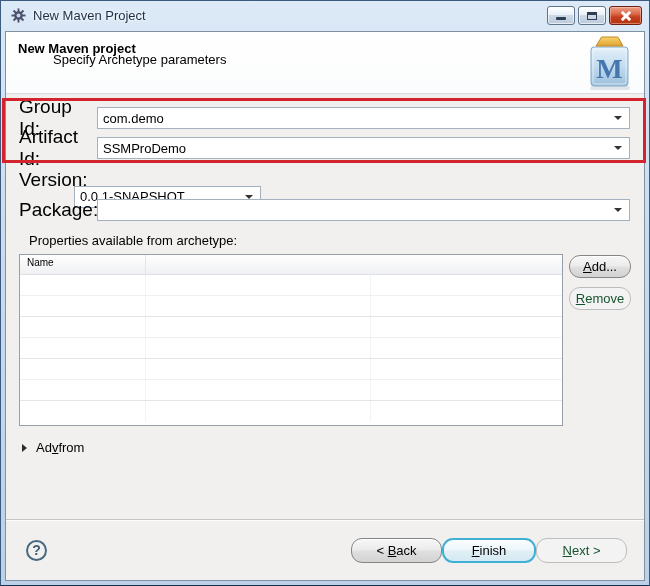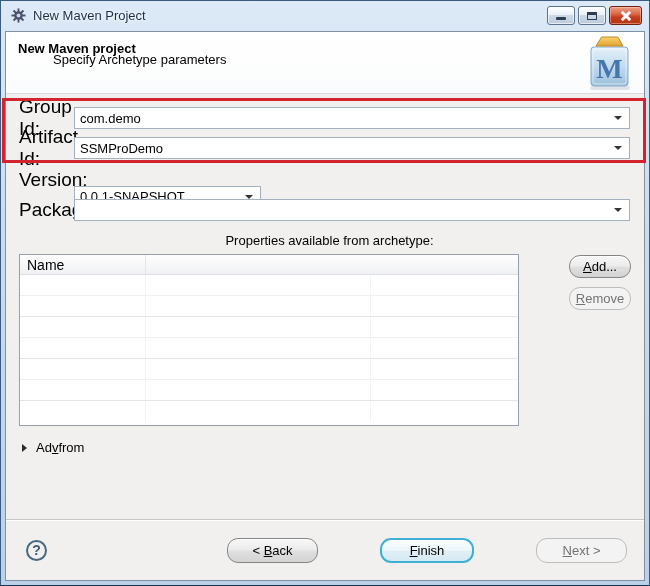--- a/index.html
+++ b/index.html
@@ -40,57 +40,57 @@
   
   .content{flex:1 1 auto;position:relative;}
   .highlight{position:absolute;left:-4px;right:-2px;top:4px;height:65px;
     border:3px solid #d2232e;z-index:6;pointer-events:none;}
   .row{display:flex;align-items:center;height:22px;margin:0 14px 0 13px;position:relative;z-index:2;}
   .row.first{margin-top:13px;}
   .row.gap8{margin-top:8px;}
   .row.gap10{margin-top:10px;}
   .flabel{flex:0 0 55px;width:55px;font-size:19px;}
   .combo{height:22px;background:#fff;border:1px solid #a3b1bf;display:flex;align-items:center;padding:0 7px 0 5px;}
-  .combo.grow{flex:1 1 auto;}
+  .combo.grow{flex:1 1 auto;margin-left:23px;}
   .combo.short{width:187px;flex:0 0 187px;margin-top:33px;}
   .combo-val{white-space:nowrap;overflow:hidden;}
   .arrow{margin-left:auto;width:0;height:0;border-left:4px solid transparent;border-right:4px solid transparent;border-top:4px solid #333;}
-  .props-label{margin:12px 14px 6px 23px;text-align:center;}
+  .props-label{margin:12px 14px 6px 23px;}
   
   .table-wrap{display:flex;align-items:flex-start;margin:0 13px;}
   .ptable{flex:1 1 auto;height:172px;background:#fff;border:1px solid #95a0ac;display:flex;flex-direction:column;}
   .thead{display:flex;height:20px;background:linear-gradient(#fefefe,#f0f1f3);border-bottom:1px solid #dde0e4;flex:0 0 20px;}
-  .th{padding:2px 0 0 7px;border-right:1px solid #e3e6ea;font-size:14px;}
+  .th{padding:2px 0 0 7px;border-right:1px solid #e3e6ea;font-size:10px;}
   .th.c1{width:126px;flex:0 0 126px;}
   .th.c2{width:225px;flex:0 0 225px;}
   .th.c3{flex:1 1 auto;border-right:none;}
   .tbody{flex:1 1 auto;}
   .tr{display:flex;height:21px;border-bottom:1px solid #eef0f2;}
   .tr:nth-child(even){border-bottom-color:#e3e5e8;}
   .tr:last-child{border-bottom:none;}
   .td{border-right:1px solid #f1f3f5;height:100%;}
   .td.c1{width:126px;flex:0 0 126px;}
   .td.c2{width:225px;flex:0 0 225px;}
   .td.c3{flex:1 1 auto;border-right:none;}
   .side-btns{flex:0 0 62px;margin-left:6px;display:flex;flex-direction:column;gap:9px;padding-top:1px;}
   .btn{font-family:"Liberation Sans",sans-serif;font-size:13px;color:#000;
     border:1px solid #858585;border-radius:11px;
     background:linear-gradient(#f7f7f7,#ececec 45%,#dfdfdf 55%,#d3d3d3 100%);
-    box-shadow:inset 0 1px 0 #fff;padding:0;margin-left:44px;}
-  .btn.disabled{color:#737373;background:#f3f3f3;border-color:#bdbdbd;box-shadow:none;}
+    box-shadow:inset 0 1px 0 #fff;padding:0;}
+  .btn.disabled{color:#14532d;background:#f3f3f3;border-color:#bdbdbd;box-shadow:none;}
   .sbtn{height:23px;width:62px;}
   
   .advanced{display:flex;align-items:center;margin:14px 0 0 16px;}
   .tri{width:0;height:0;border-left:5px solid #2b2b2b;border-top:4px solid transparent;border-bottom:4px solid transparent;margin-right:9px;}
   
   .footer{flex:0 0 61px;border-top:1px solid #c6c6c6;box-shadow:inset 0 1px 0 #fdfdfd;
     display:flex;align-items:center;padding:0 17px 0 20px;background:#f1f0ef;}
   .help{width:21px;height:21px;border:2px solid #47687f;border-radius:50%;color:#3d5a77;
     font-weight:bold;display:flex;align-items:center;justify-content:center;font-size:14px;background:transparent;padding:0;}
-  .fbtns{margin-left:auto;display:flex;gap:18px;align-items:flex-end;}
+  .fbtns{margin-left:auto;display:flex;gap:0;align-items:flex-end;}
   .fbtn{min-width:91px;height:25px;padding:0 10px;}
   .fbtn.finish{border:2px solid #3fb0d4;min-width:94px;
     background:linear-gradient(#fafdfe,#eef7fb 45%,#e0eff6 55%,#d5e9f2 100%);}
   u{text-decoration:underline;}
 </style>
 </head>
 <body>
 
 <div class="window">
 

